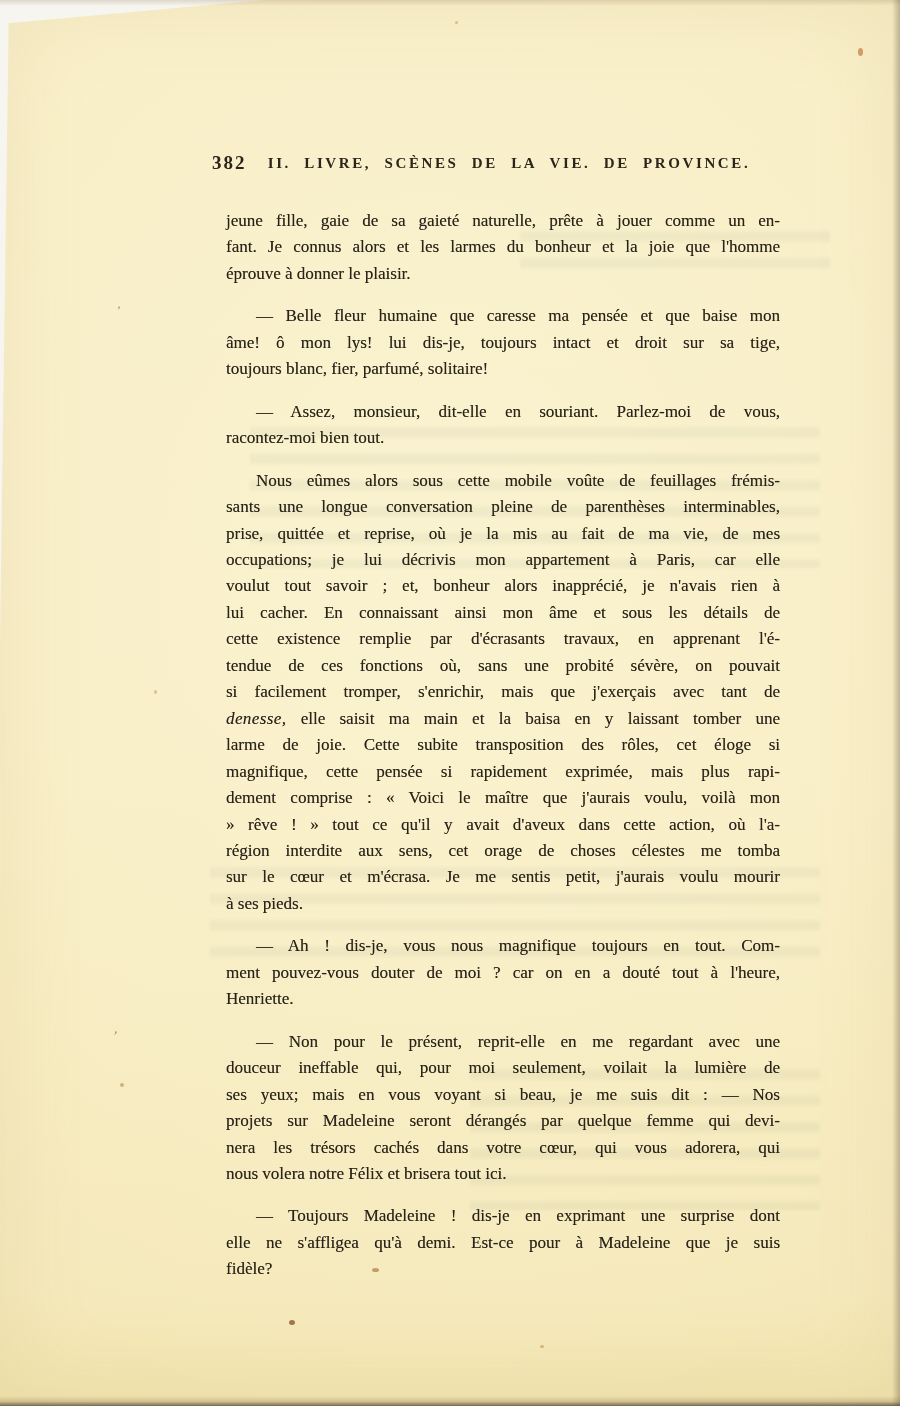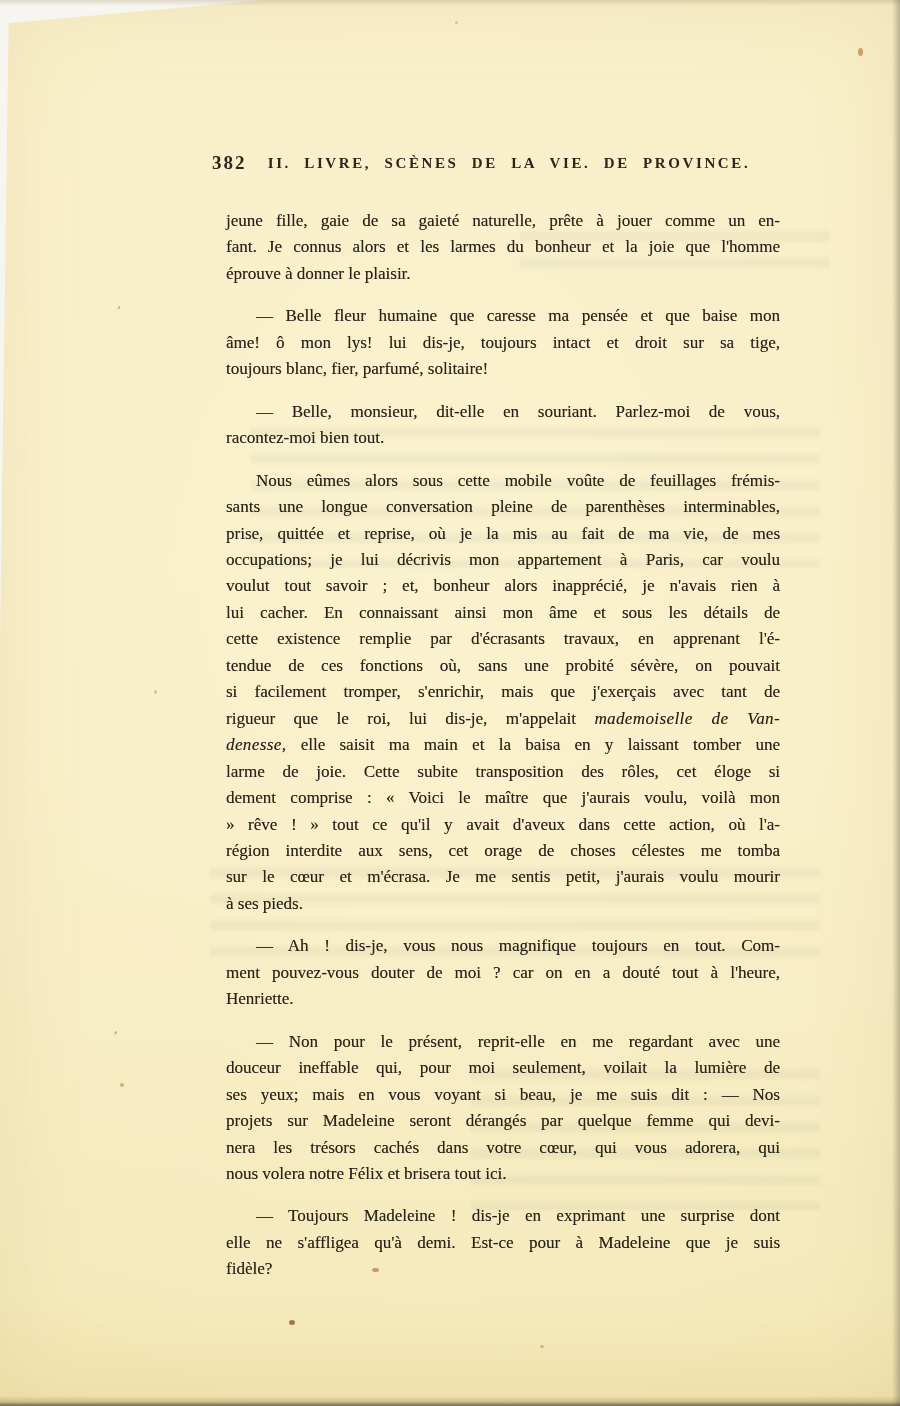--- a/index.html
+++ b/index.html
@@ -150,36 +150,36 @@
           <div class="line">jeune fille, gaie de sa gaieté naturelle, prête à jouer comme un en-</div>
           <div class="line">fant. Je connus alors et les larmes du bonheur et la joie que l'homme</div>
           <div class="line last">éprouve à donner le plaisir.</div>
         </div>
         <div class="para">
           <div class="line first">— Belle fleur humaine que caresse ma pensée et que baise mon</div>
           <div class="line">âme! ô mon lys! lui dis-je, toujours intact et droit sur sa tige,</div>
           <div class="line last">toujours blanc, fier, parfumé, solitaire!</div>
         </div>
         <div class="para">
-          <div class="line first">— Belle, monsieur, dit-elle en souriant. Parlez-moi de vous,</div>
+          <div class="line first">— Assez, monsieur, dit-elle en souriant. Parlez-moi de vous,</div>
           <div class="line last">racontez-moi bien tout.</div>
         </div>
         <div class="para">
           <div class="line first">Nous eûmes alors sous cette mobile voûte de feuillages frémis-</div>
           <div class="line">sants une longue conversation pleine de parenthèses interminables,</div>
           <div class="line">prise, quittée et reprise, où je la mis au fait de ma vie, de mes</div>
-          <div class="line">occupations; je lui décrivis mon appartement à Paris, car voulu</div>
+          <div class="line">occupations; je lui décrivis mon appartement à Paris, car elle</div>
           <div class="line">voulut tout savoir ; et, bonheur alors inapprécié, je n'avais rien à</div>
           <div class="line">lui cacher. En connaissant ainsi mon âme et sous les détails de</div>
           <div class="line">cette existence remplie par d'écrasants travaux, en apprenant l'é-</div>
           <div class="line">tendue de ces fonctions où, sans une probité sévère, on pouvait</div>
           <div class="line">si facilement tromper, s'enrichir, mais que j'exerçais avec tant de</div>
-          <div class="line"><span>rigueur que le roi, lui dis-je, m'appelait </span><em>mademoiselle de Van-</em></div>
           <div class="line"><em>denesse,</em><span> elle saisit ma main et la baisa en y laissant tomber une</span></div>
           <div class="line">larme de joie. Cette subite transposition des rôles, cet éloge si</div>
+          <div class="line">magnifique, cette pensée si rapidement exprimée, mais plus rapi-</div>
           <div class="line">dement comprise : « Voici le maître que j'aurais voulu, voilà mon</div>
           <div class="line">» rêve ! » tout ce qu'il y avait d'aveux dans cette action, où l'a-</div>
           <div class="line">région interdite aux sens, cet orage de choses célestes me tomba</div>
           <div class="line">sur le cœur et m'écrasa. Je me sentis petit, j'aurais voulu mourir</div>
           <div class="line last">à ses pieds.</div>
         </div>
         <div class="para">
           <div class="line first">— Ah ! dis-je, vous nous magnifique toujours en tout. Com-</div>
           <div class="line">ment pouvez-vous douter de moi ? car on en a douté tout à l'heure,</div>
           <div class="line last">Henriette.</div>

